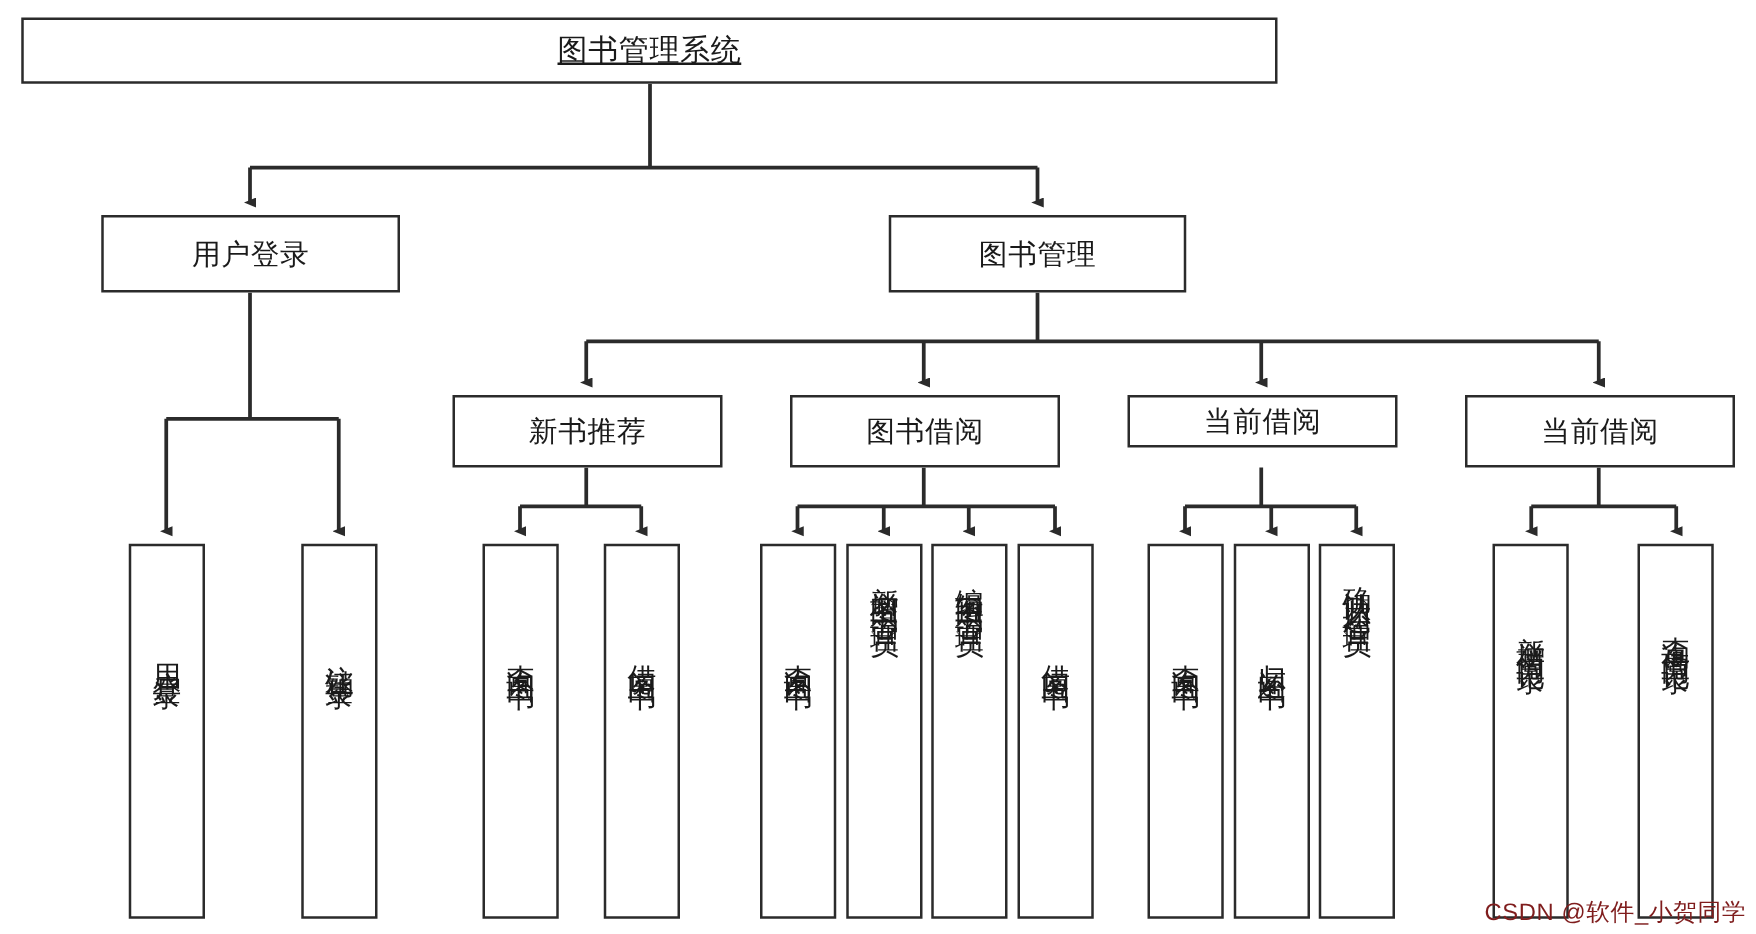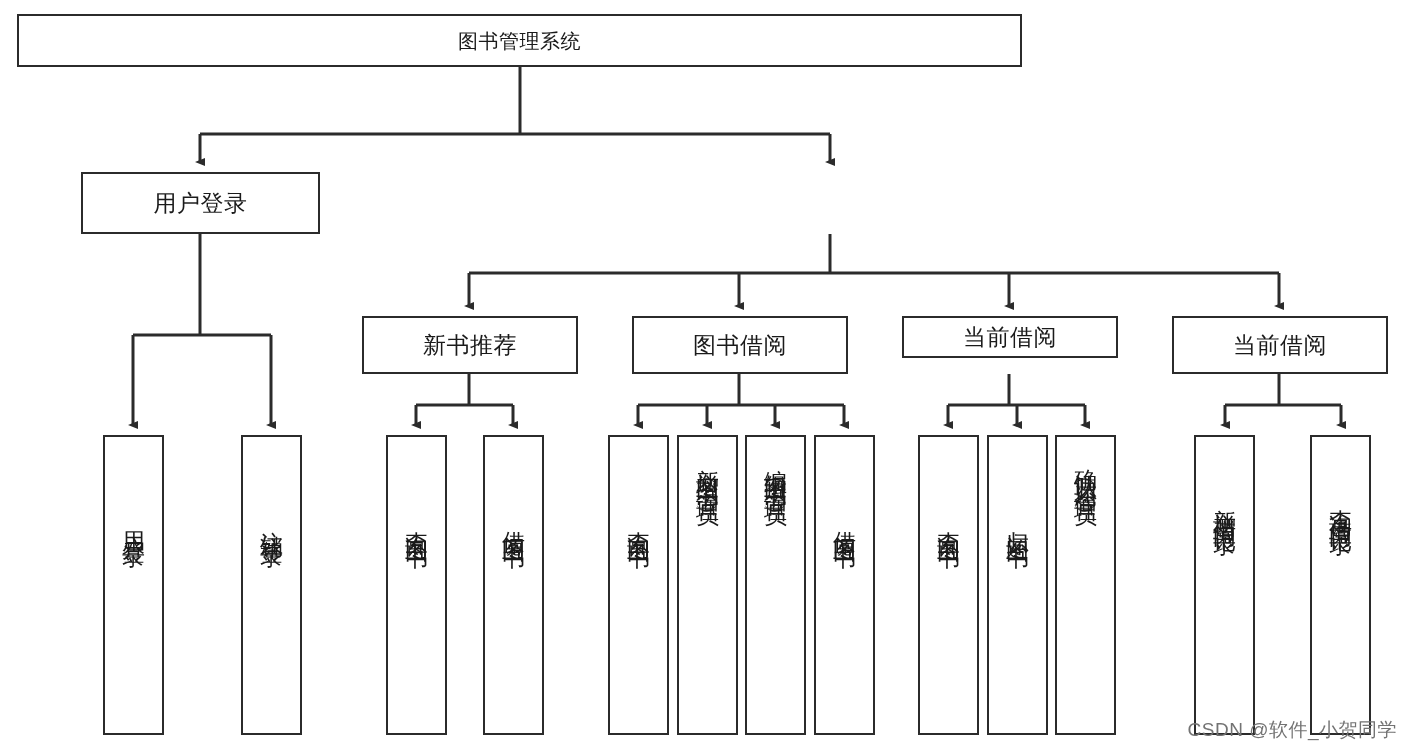--- a/index.html
+++ b/index.html
@@ -56,27 +56,27 @@
     line-height: 1.0;
     letter-spacing: 5px;
     white-space: nowrap;
   }
   .node.vert.mid .label {
     padding-top: 62px;
   }
   .node.vert.midshort .label {
     padding-top: 40px;
   }
-  .node.root .label { font-size: 20px; }
+  .node.root .label { font-size: 24px; text-decoration: underline; }
   .watermark {
     position: absolute;
     right: 8px;
     bottom: 4px;
     font-size: 19px;
-    color: #737373;
+    color: #7f1d1d;
     letter-spacing: 0.5px;
     white-space: nowrap;
     pointer-events: none;
   }
 </style>
 </head>
 <body>
 
 <div id="canvas">
 
@@ -130,20 +130,23 @@
     </g>
   </svg>
 
   <div class="node horiz root" style="left:17px; top:14px; width:1005px; height:53px;">
     <span class="label">图书管理系统</span>
   </div>
 
   <div class="node horiz" style="left:81px; top:172px; width:239px; height:62px;">
     <span class="label">用户登录</span>
   </div>
+  <div class="node horiz" style="left:711px; top:172px; width:238px; height:62px;">
+    <span class="label">图书管理</span>
+  </div>
 
   <div class="node horiz" style="left:632px; top:316px; width:216px; height:58px;">
     <span class="label">图书借阅</span>
   </div>
   <div class="node horiz" style="left:362px; top:316px; width:216px; height:58px;">
     <span class="label">新书推荐</span>
   </div>
   <div class="node horiz" style="left:902px; top:316px; width:216px; height:42px;">
     <span class="label">当前借阅</span>
   </div>

